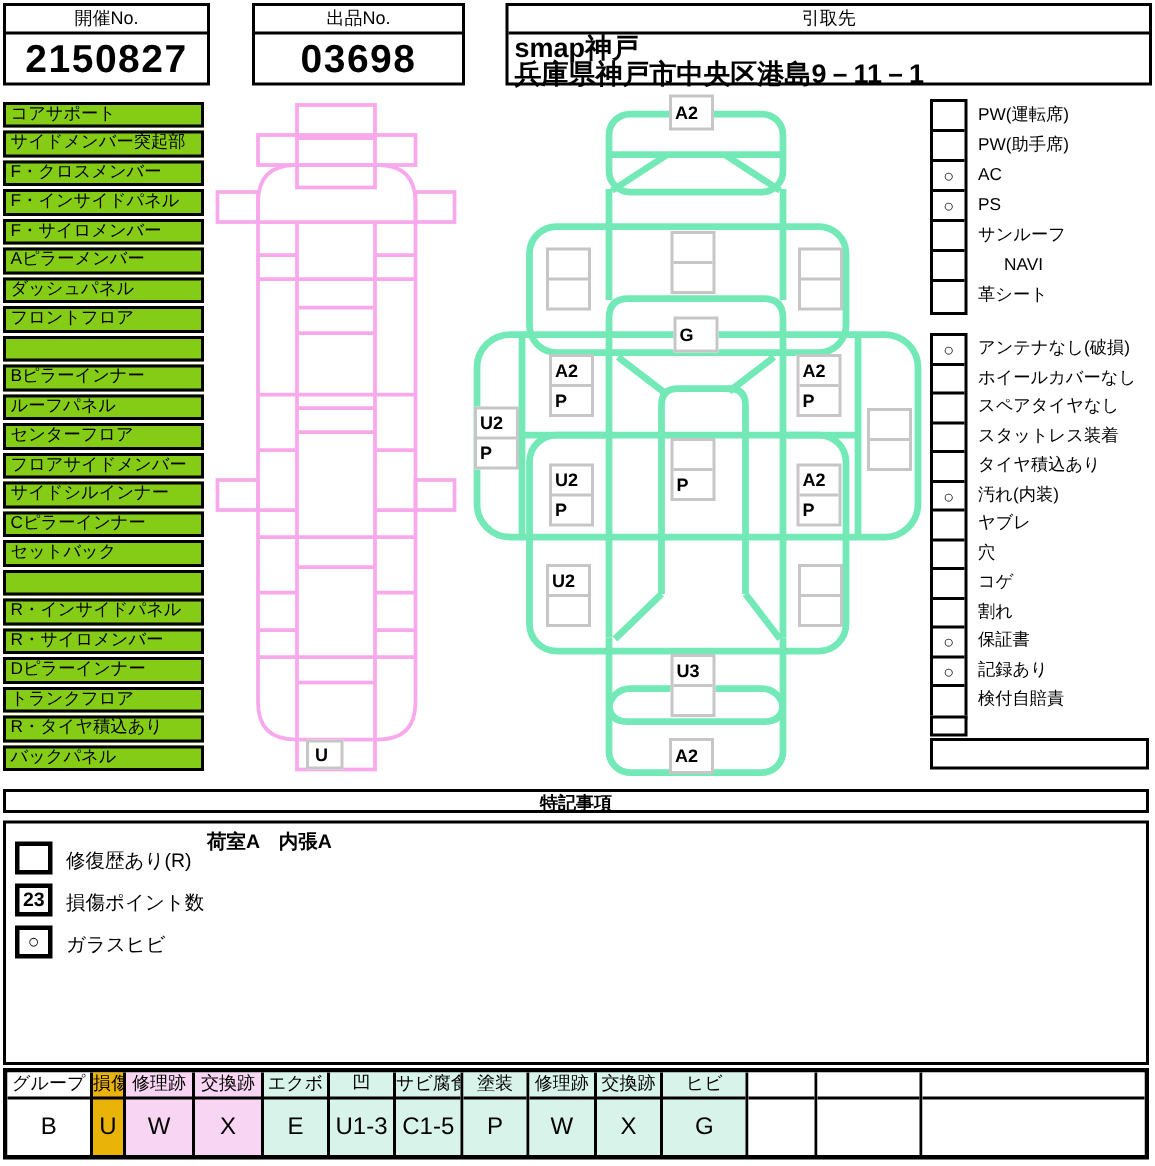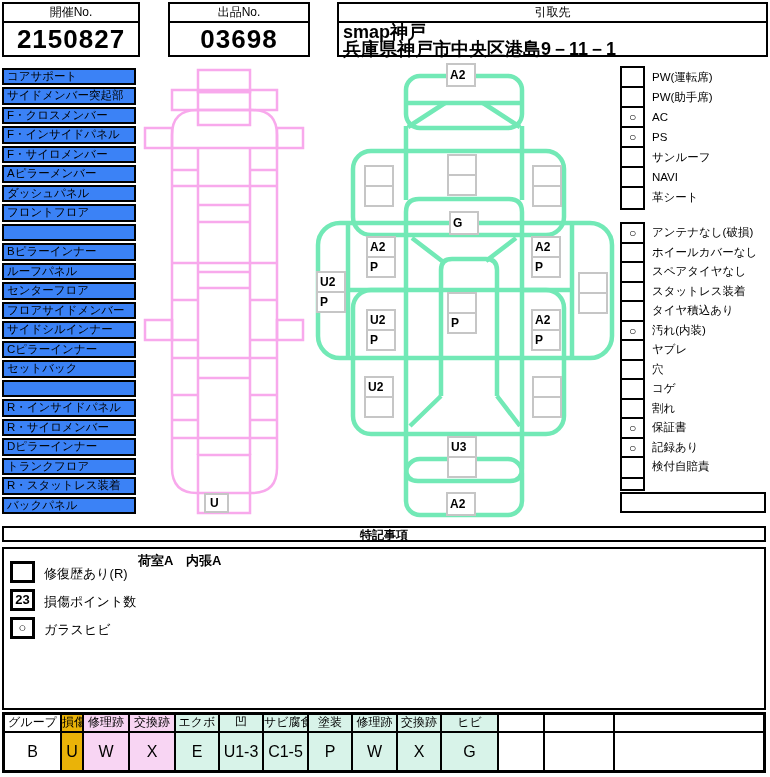--- a/index.html
+++ b/index.html
@@ -6,21 +6,21 @@
   #page{position:relative;width:770px;height:777px;background:#fff;overflow:hidden;
         font-family:"Liberation Sans","DejaVu Sans",sans-serif;color:#000;}
   .abs{position:absolute;box-sizing:border-box;}
   
   .hbox{border:2.5px solid #000;background:#fff;}
   .hbox .hlab{height:17px;border-bottom:2px solid #000;text-align:center;font-size:12px;line-height:17px;}
   .hbox .hval{text-align:center;font-weight:bold;font-size:26px;line-height:33px;letter-spacing:1px;}
   .hbox .haddr{padding:1px 4px;font-weight:bold;font-size:18px;line-height:16px;text-align:left;}
   
   .pcell{box-sizing:border-box;height:17.4px;border:2px solid #000;margin-bottom:2.1px;
-         font-size:11.5px;line-height:13px;padding:0 3px;background:#3b82f6;white-space:nowrap;}
+         font-size:11.5px;line-height:13px;padding:0 3px;background:#84cc16;white-space:nowrap;}
   
   .cbcol{position:absolute;box-sizing:border-box;width:25px;border:2.5px solid #000;background:#fff;}
   .cbcell{box-sizing:border-box;height:20px;border-bottom:2.5px solid #000;text-align:center;
           font-weight:bold;font-size:12px;line-height:18px;}
   .cbcol .cbcell:last-child{border-bottom:none;}
   .cblabels{position:absolute;left:652px;}
   .cblab{font-size:11.5px;white-space:nowrap;}
   
   .mk{position:absolute;box-sizing:border-box;width:30px;background:#fff;border:2px solid #c6c6c6;}
   .mk .cell{box-sizing:border-box;height:18px;font-weight:bold;font-size:12px;line-height:18px;
@@ -78,21 +78,21 @@
     <div class="pcell">センターフロア</div>
     <div class="pcell">フロアサイドメンバー</div>
     <div class="pcell">サイドシルインナー</div>
     <div class="pcell">Cピラーインナー</div>
     <div class="pcell">セットバック</div>
     <div class="pcell"></div>
     <div class="pcell">R・インサイドパネル</div>
     <div class="pcell">R・サイロメンバー</div>
     <div class="pcell">Dピラーインナー</div>
     <div class="pcell">トランクフロア</div>
-    <div class="pcell">R・スタットレス装着</div>
+    <div class="pcell">R・タイヤ積込あり</div>
     <div class="pcell">バックパネル</div>
   </div>
 
   <svg class="abs" style="left:142px;top:62px;" width="180" height="455" viewBox="142 62 180 455">
     <g fill="none" stroke="#f8a9ec" stroke-width="2.5">
       <rect x="198" y="70" width="52" height="22"></rect>
       <rect x="172" y="90" width="105" height="20"></rect>
       <rect x="198" y="92" width="52" height="33"></rect>
       <path d="M197,110 H252 Q277,110 277,135 V468 Q277,493 252,493 H197 Q172,493 172,468 V135 Q172,110 197,110 Z"></path>
       <rect x="145" y="128" width="27" height="20"></rect>
@@ -200,21 +200,21 @@
     <div class="cbcell"></div>
     <div class="cbcell"></div>
     <div class="cbcell"></div>
   </div>
   <div class="cblabels" style="top:67px;">
     <div class="cblab" style="height:20px;line-height:20px;">PW(運転席)</div>
     <div class="cblab" style="height:20px;line-height:20px;">PW(助手席)</div>
     <div class="cblab" style="height:20px;line-height:20px;">AC</div>
     <div class="cblab" style="height:20px;line-height:20px;">PS</div>
     <div class="cblab" style="height:20px;line-height:20px;">サンルーフ</div>
-    <div class="cblab" style="height:20px;line-height:20px;">NAVI</div>
+    <div class="cblab" style="height:20px;line-height:20px;text-align:center;">NAVI</div>
     <div class="cblab" style="height:20px;line-height:20px;">革シート</div>
   </div>
 
   <div class="cbcol" style="left:620px;top:222px;">
     <div class="cbcell" style="height:19.5px;">○</div>
     <div class="cbcell" style="height:19.5px;"></div>
     <div class="cbcell" style="height:19.5px;"></div>
     <div class="cbcell" style="height:19.5px;"></div>
     <div class="cbcell" style="height:19.5px;"></div>
     <div class="cbcell" style="height:19.5px;">○</div>

